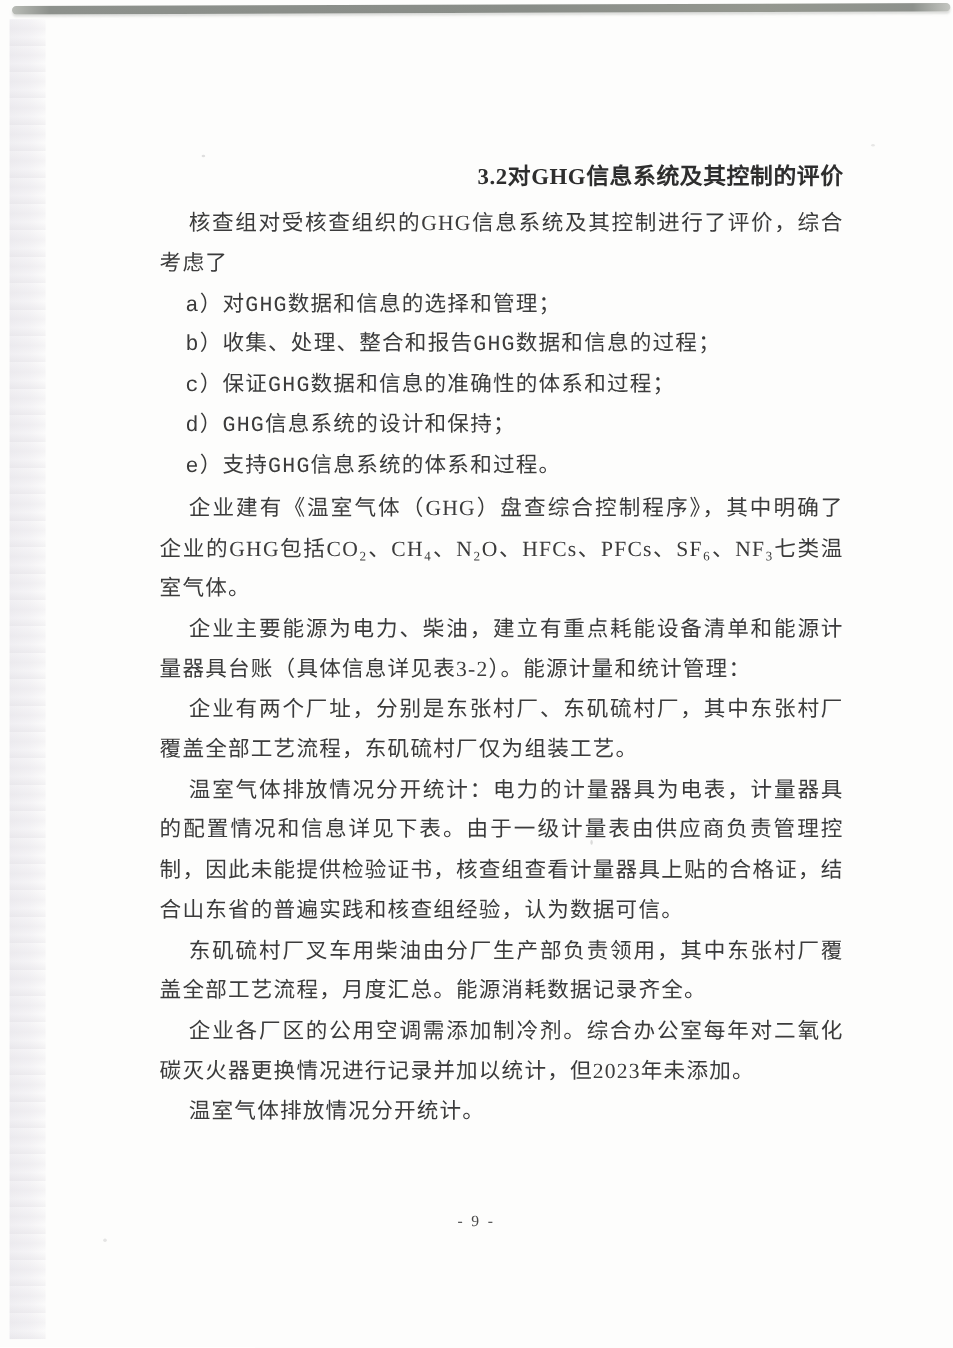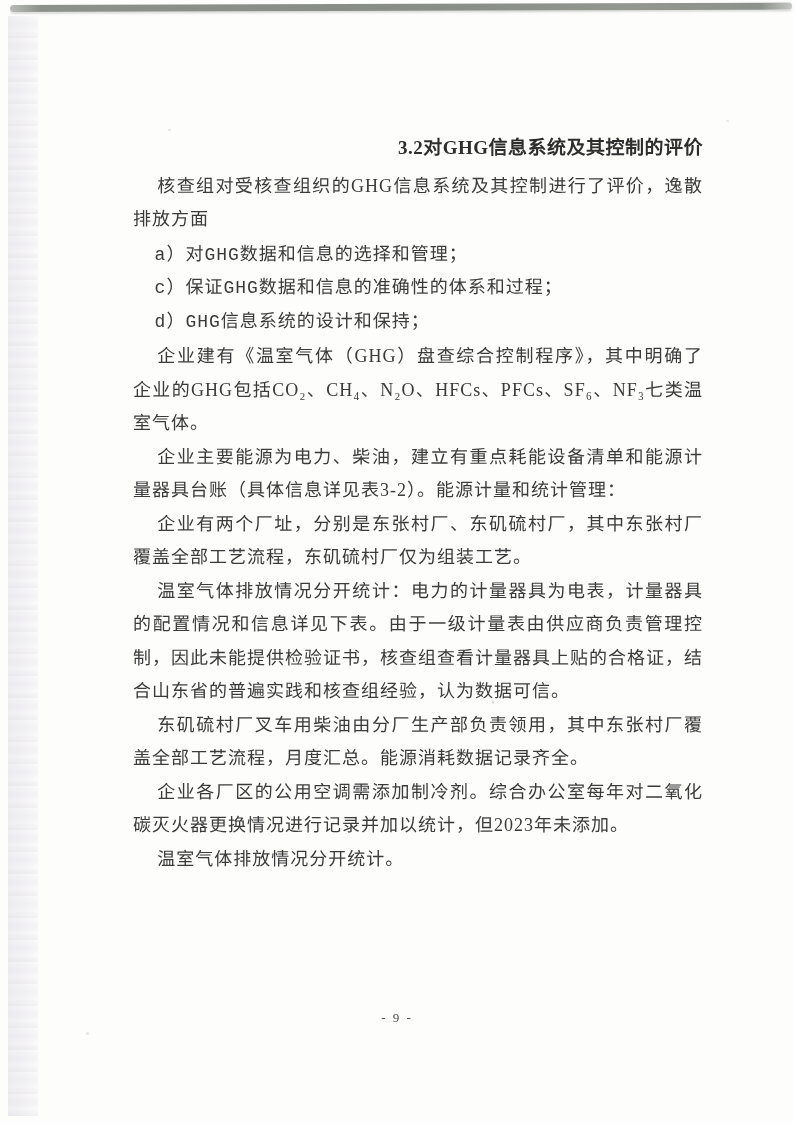--- a/index.html
+++ b/index.html
@@ -103,26 +103,28 @@
   <div class="scan-left-strip"></div>
   <div class="speck s1"></div>
   <div class="speck s2"></div>
   <div class="speck s3"></div>
   <div class="speck s4"></div>
 
   <main class="content">
 
     <h2 class="heading">3.2对GHG信息系统及其控制的评价</h2>
 
-    <p class="para">核查组对受核查组织的GHG信息系统及其控制进行了评价，逸散排放方面</p>
+    <p class="para">核查组对受核查组织的GHG信息系统及其控制进行了评价，综合考虑了</p>
 
     <div class="list">
       <p class="list-item">a）对GHG数据和信息的选择和管理；</p>
+      <p class="list-item">b）收集、处理、整合和报告GHG数据和信息的过程；</p>
       <p class="list-item">c）保证GHG数据和信息的准确性的体系和过程；</p>
       <p class="list-item">d）GHG信息系统的设计和保持；</p>
+      <p class="list-item">e）支持GHG信息系统的体系和过程。</p>
     </div>
 
     <p class="para">企业建有《温室气体（GHG）盘查综合控制程序》，其中明确了企业的GHG包括CO₂、CH₄、N₂O、HFCs、PFCs、SF₆、NF₃七类温室气体。</p>
     <p class="para">企业主要能源为电力、柴油，建立有重点耗能设备清单和能源计量器具台账（具体信息详见表3-2）。能源计量和统计管理：</p>
     <p class="para">企业有两个厂址，分别是东张村厂、东矶硫村厂，其中东张村厂覆盖全部工艺流程，东矶硫村厂仅为组装工艺。</p>
     <p class="para">温室气体排放情况分开统计：电力的计量器具为电表，计量器具的配置情况和信息详见下表。由于一级计量表由供应商负责管理控制，因此未能提供检验证书，核查组查看计量器具上贴的合格证，结合山东省的普遍实践和核查组经验，认为数据可信。</p>
     <p class="para">东矶硫村厂叉车用柴油由分厂生产部负责领用，其中东张村厂覆盖全部工艺流程，月度汇总。能源消耗数据记录齐全。</p>
     <p class="para">企业各厂区的公用空调需添加制冷剂。综合办公室每年对二氧化碳灭火器更换情况进行记录并加以统计，但2023年未添加。</p>
     <p class="para">温室气体排放情况分开统计。</p>
 

